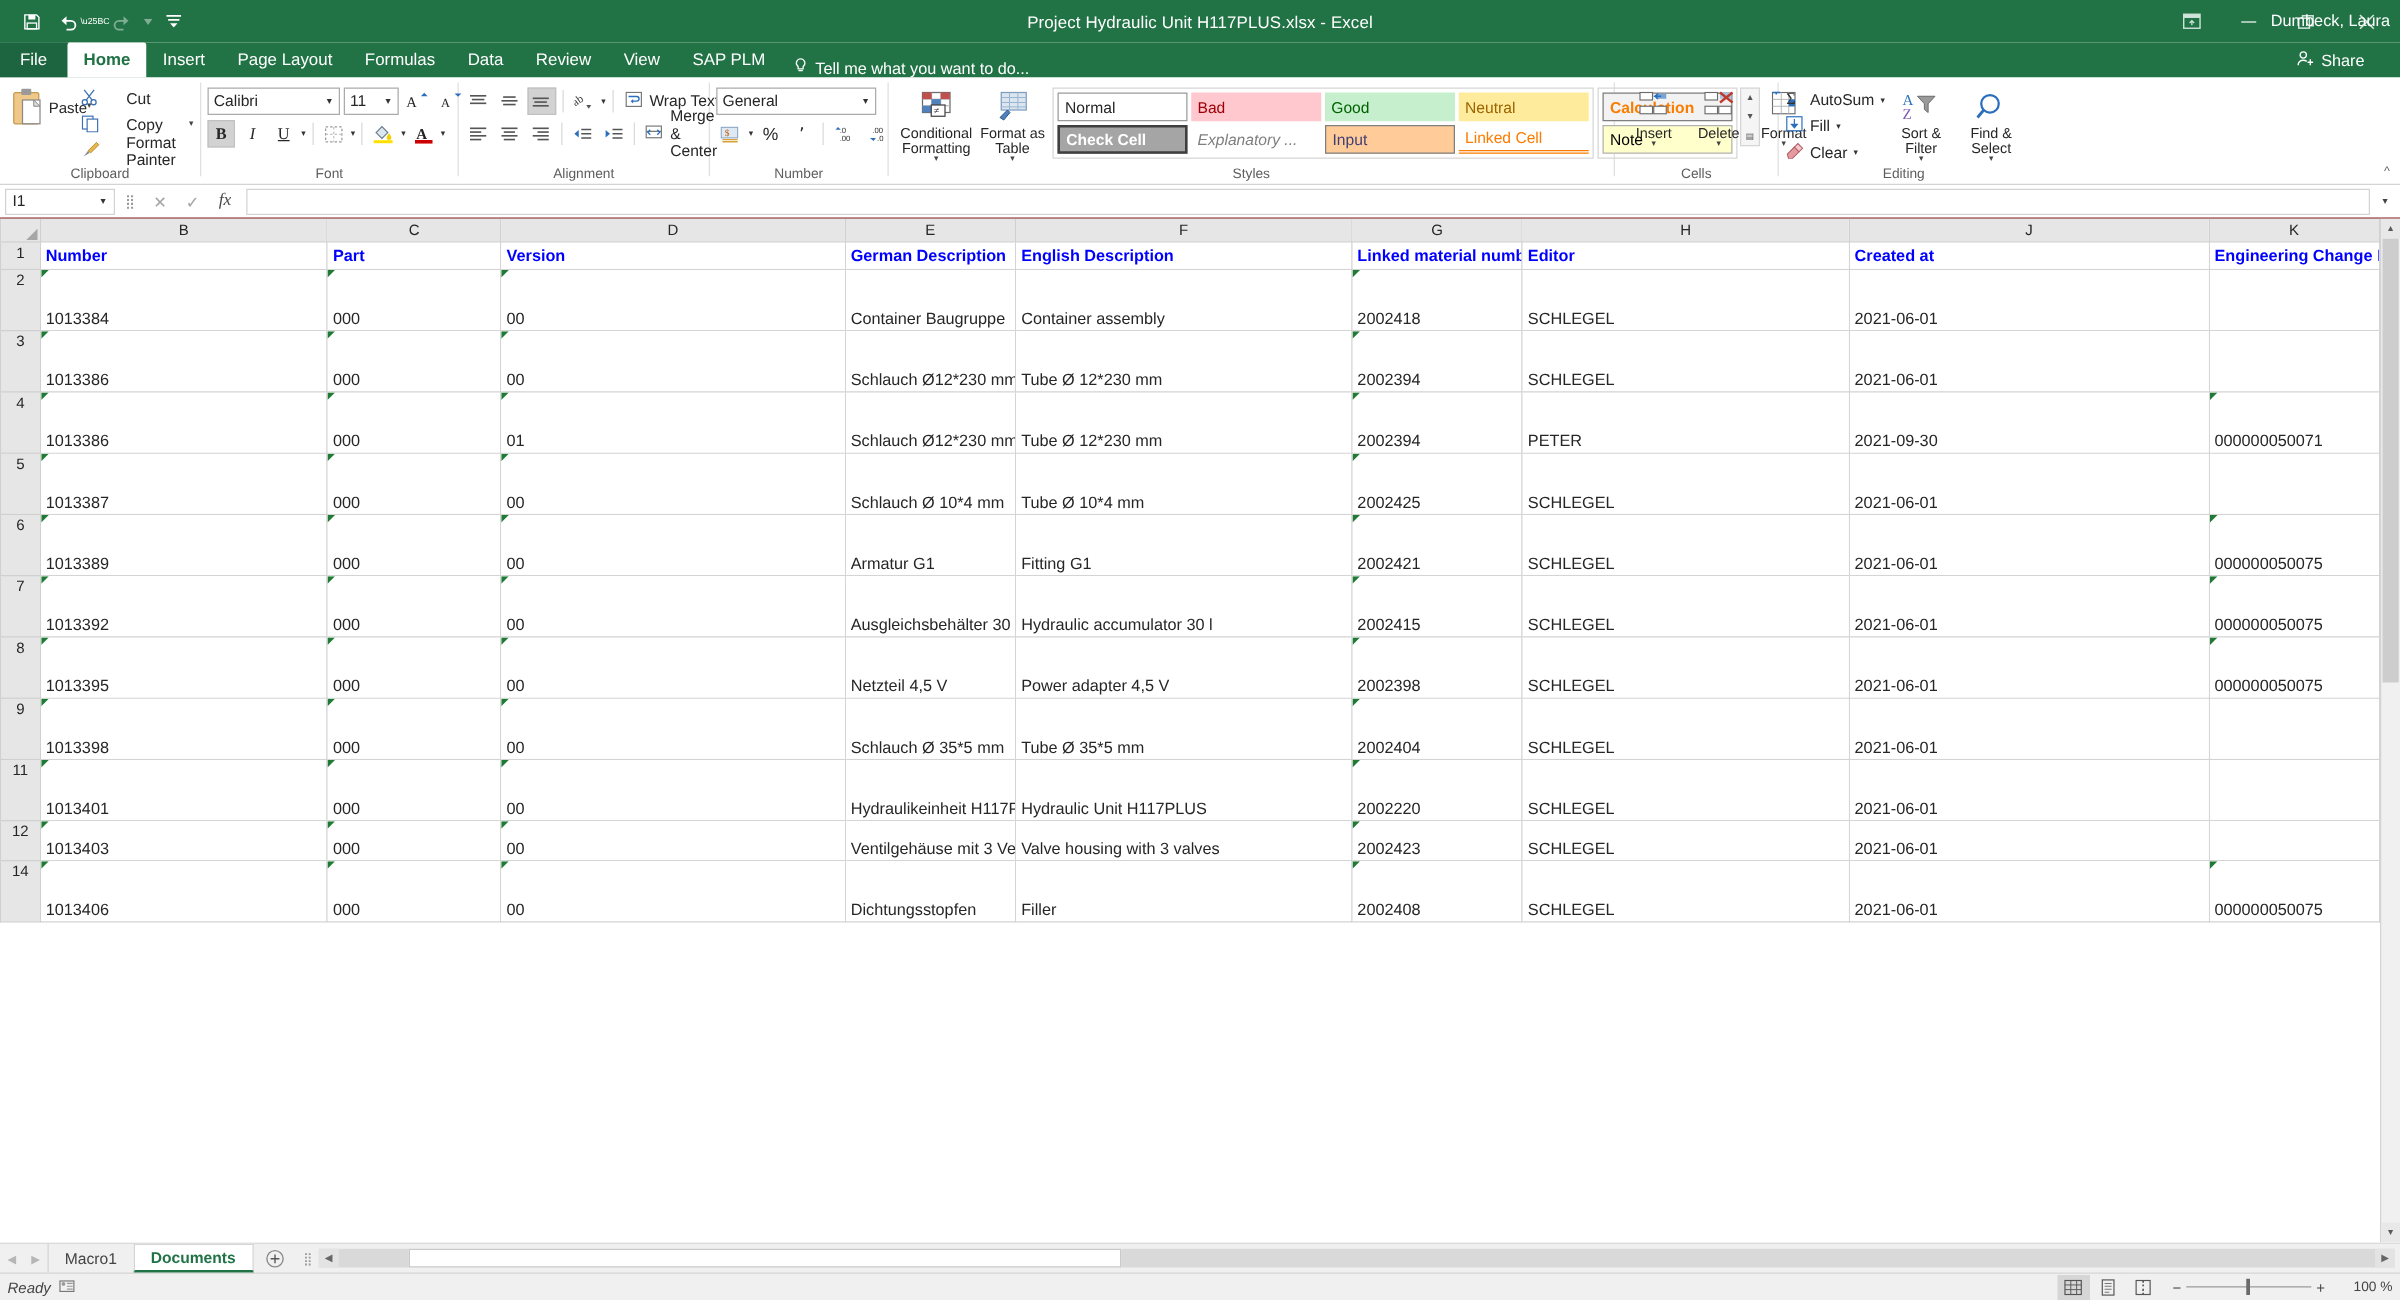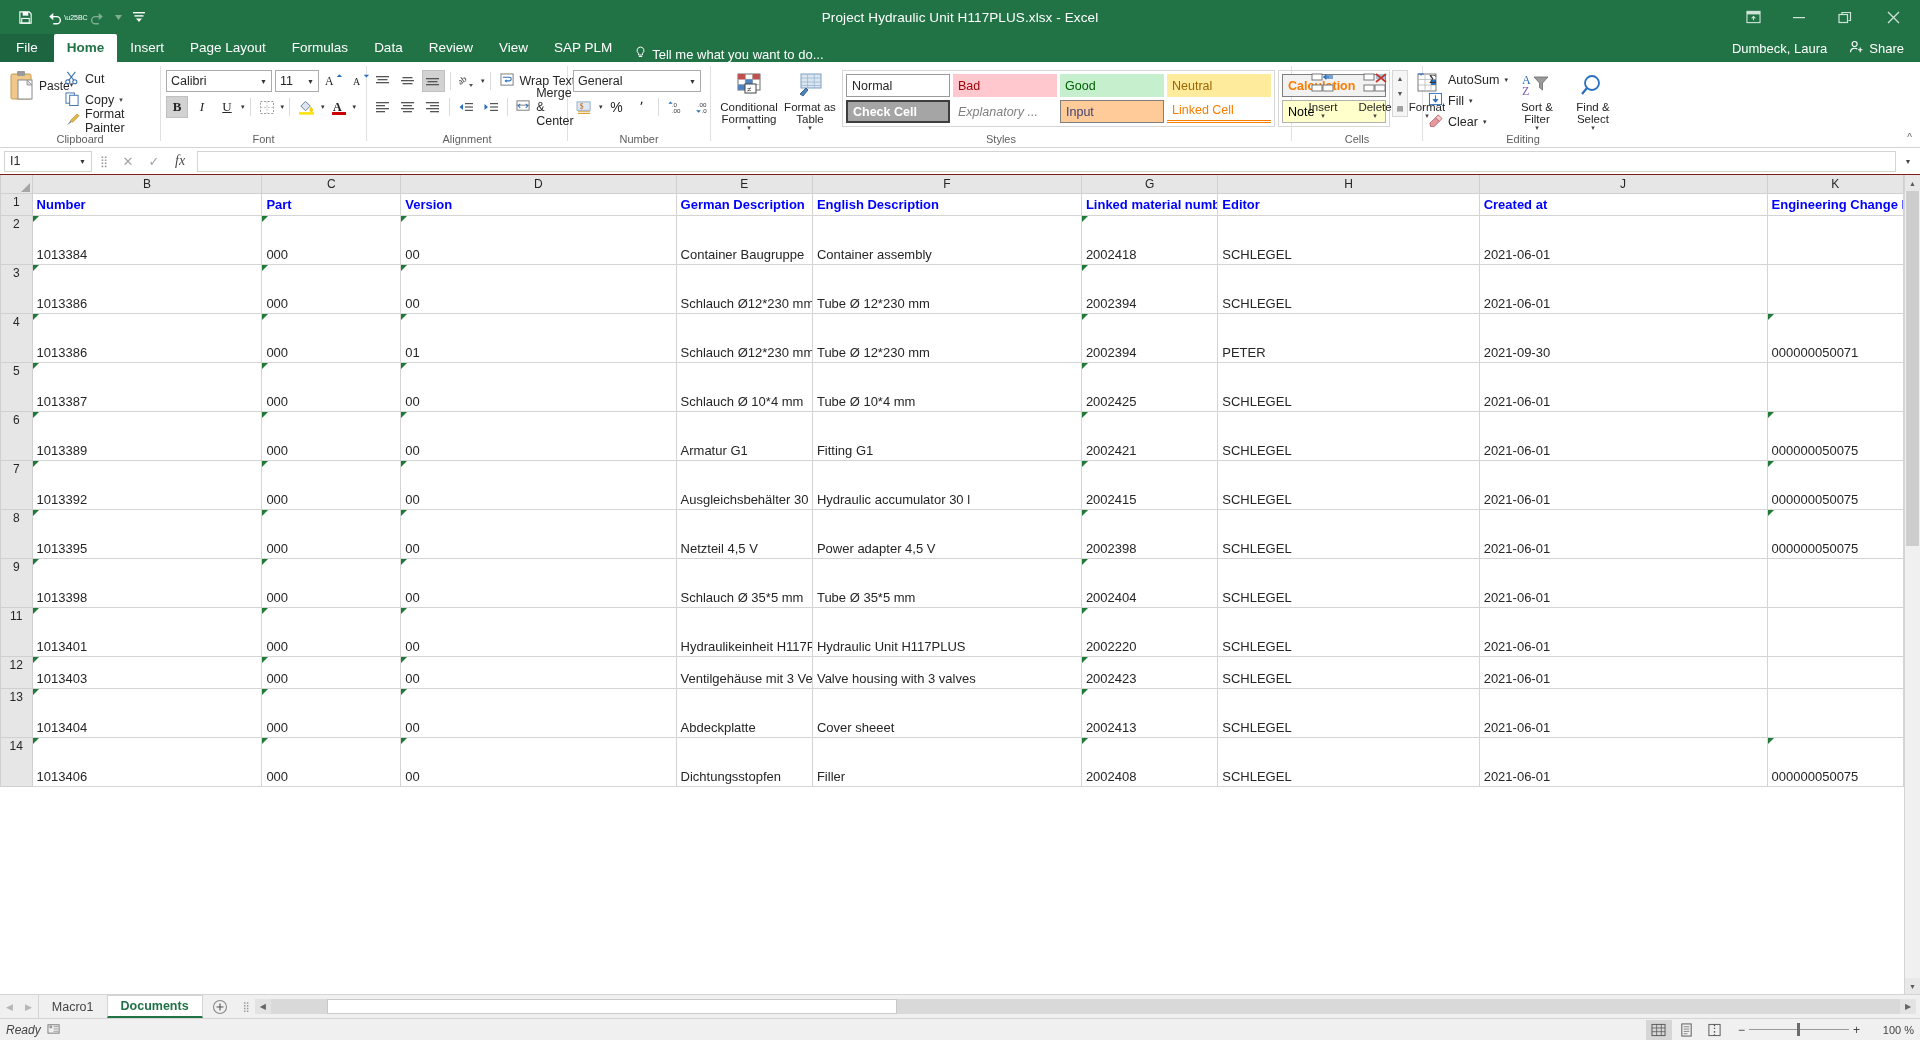--- a/index.html
+++ b/index.html
@@ -50,21 +50,21 @@
   }
   .rtab{
     height:28px; line-height:28px; padding:0 13px; color:#fff; font-size:13.5px;
     white-space:nowrap;
   }
   .rtab.file{ background:#1d6440; padding:0 16px; }
   .rtab.active{ background:#fff; color:#217346; font-weight:600; border-radius:2px 2px 0 0;}
   .tellme{ display:flex; align-items:center; gap:6px; color:#fff; font-size:13px; padding-left:10px;}
   .tellme .bulb{ font-size:13px; }
   .user-area{
-    position:absolute; right:8px; bottom:3px; display:flex; align-items:center; gap:14px;
+    position:absolute; right:8px; bottom:3px; display:flex; align-items:center; gap:14px;flex-direction:column;
   }
   .username{ color:#fff; font-size:13px; }
   .share-btn{ color:#fff; font-size:13px; display:flex; align-items:center; gap:5px; padding:2px 8px;}
 
   
   .ribbon{
     height:86px; background:#fff; border-bottom:1px solid #d4d4d4;
     display:flex; position:relative;
   }
   .grp{ position:relative; height:86px; display:flex; flex-direction:column; }
@@ -77,21 +77,21 @@
 
   
   .paste{
     width:56px; display:flex; flex-direction:row; align-items:center;
     font-size:12px; padding-top:2px;
   }
   .clip-ico{ width:34px;height:34px;position:relative; }
   .paste-lbl{ margin-top:1px; }
   .mini-caret{ font-size:7px; color:#444; line-height:6px;}
   .clip-list{ display:flex; flex-direction:column; gap:3px; padding-top:4px; padding-left:4px;}
-  .clip-item{ display:flex; align-items:center; gap:5px; font-size:12.5px; height:18px;}
+  .clip-item{ display:flex; align-items:center; gap:21px; font-size:12.5px; height:18px;}
 
   
   .fontgrp{ display:flex; flex-direction:column; gap:4px; padding-top:4px;}
   .row{ display:flex; align-items:center; gap:3px; }
   .inp{
     border:1px solid #ababab; background:#fff; height:22px; font-size:12.5px;
     display:flex; align-items:center; padding:0 4px; position:relative;
   }
   .inp .cv{ flex:1; }
   .inp .dd{ font-size:7px; color:#333; padding-left:6px;}
@@ -936,32 +936,20 @@
           <td class="cell">000<span class="errflag on"></span></td>
           <td class="cell">00<span class="errflag on"></span></td>
           <td class="cell">Ventilgehäuse mit 3 Ventilen</td>
           <td class="cell">Valve housing with 3 valves</td>
           <td class="cell">2002423<span class="errflag on"></span></td>
           <td class="cell">SCHLEGEL</td>
           <td class="cell">2021-06-01</td>
           <td class="cell"></td>
         </tr>
         <tr style="height: 49px;">
-          <td class="rowhdr">13</td>
-          <td class="cell">1013404<span class="errflag on"></span></td>
-          <td class="cell">000<span class="errflag on"></span></td>
-          <td class="cell">00<span class="errflag on"></span></td>
-          <td class="cell">Abdeckplatte</td>
-          <td class="cell">Cover sheeet</td>
-          <td class="cell">2002413<span class="errflag on"></span></td>
-          <td class="cell">SCHLEGEL</td>
-          <td class="cell">2021-06-01</td>
-          <td class="cell"></td>
-        </tr>
-        <tr style="height: 49px;">
           <td class="rowhdr">14</td>
           <td class="cell">1013406<span class="errflag on"></span></td>
           <td class="cell">000<span class="errflag on"></span></td>
           <td class="cell">00<span class="errflag on"></span></td>
           <td class="cell">Dichtungsstopfen</td>
           <td class="cell">Filler</td>
           <td class="cell">2002408<span class="errflag on"></span></td>
           <td class="cell">SCHLEGEL</td>
           <td class="cell">2021-06-01</td>
           <td class="cell">000000050075<span class="errflag on"></span></td>

